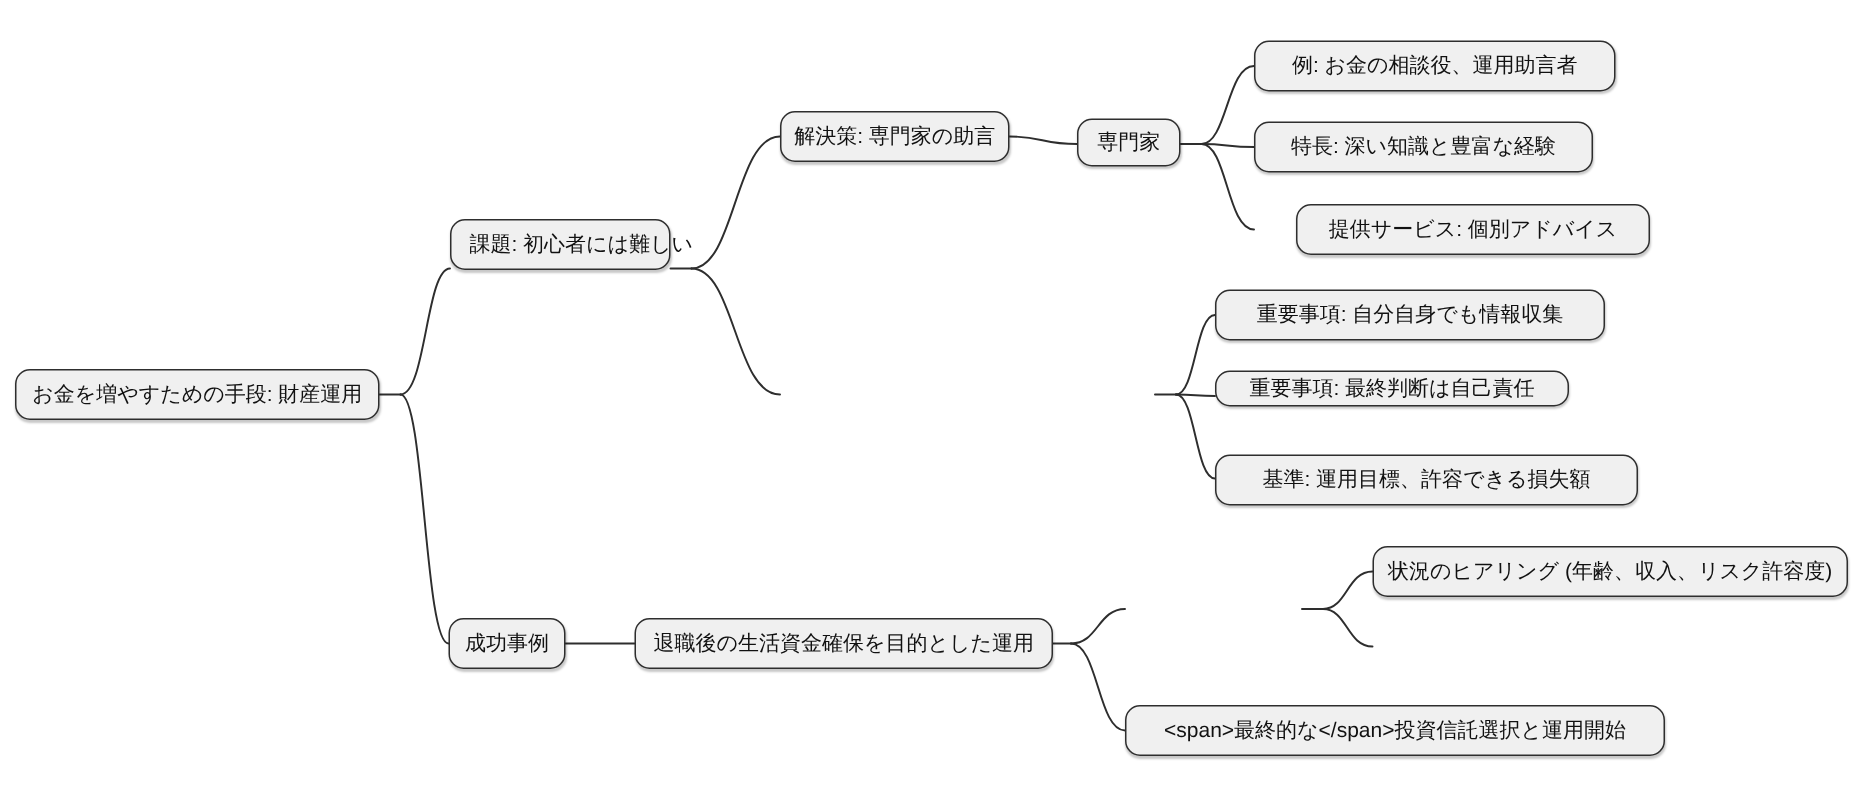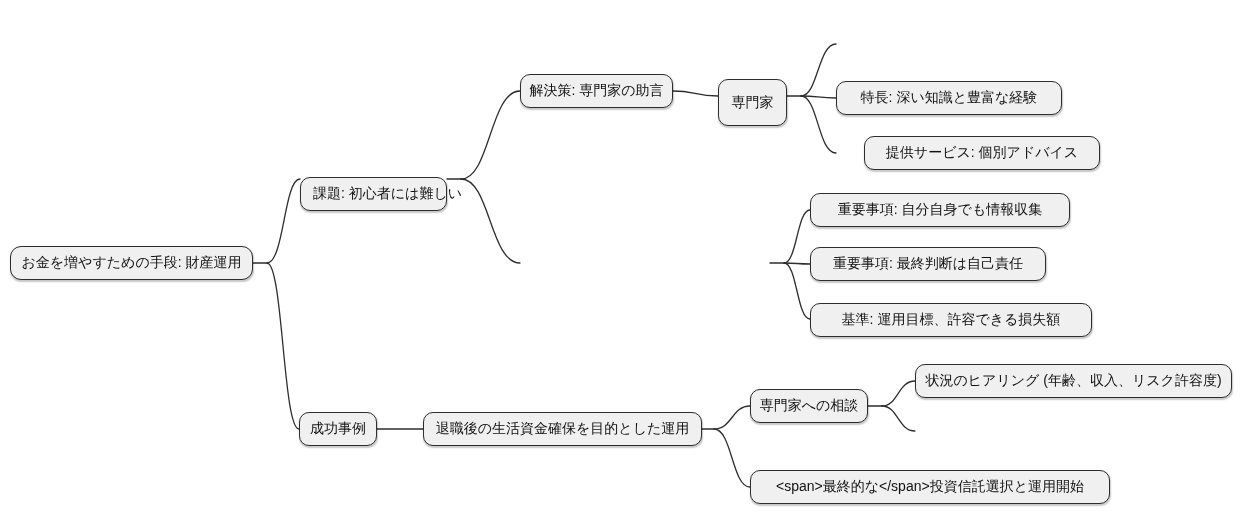--- a/index.html
+++ b/index.html
@@ -69,44 +69,44 @@
 
     <path d="M700 429 H714"></path>
     <path d="M714 429 C732 429 732 406 750 406"></path>
     <path d="M714 429 C732 429 732 487 750 487"></path>
 
     <path d="M868 406 H882"></path>
     <path d="M882 406 C898 406 898 381 915 381"></path>
     <path d="M882 406 C898 406 898 431 915 431"></path>
   </svg>
 
-  <div class="node" style="left:10px; top:246px; width:243px; height:34px;border-radius:11px;">お金を増やすための手段: 財産運用</div>
+  <div class="node" style="left:10px; top:246px; width:243px; height:34px;">お金を増やすための手段: 財産運用</div>
 
-  <div class="node" style="left:300px; top:177px; width:147px; height:34px;padding-left:32px;">課題: 初心者には難しい</div>
+  <div class="node" style="left:300px; top:146px; width:147px; height:34px;padding-left:32px;">課題: 初心者には難しい</div>
 
   <div class="node" style="left:520px; top:74px; width:153px; height:34px;text-align:center;">解決策: 専門家の助言</div>
 
-  <div class="node" style="left:718px; top:79px; width:69px; height:47px;">専門家</div>
+  <div class="node" style="left:718px; top:79px; width:69px; height:32px;">専門家</div>
 
+  <div class="node" style="left:836px; top:27px; width:241px; height:34px;">例: お金の相談役、運用助言者</div>
 
   <div class="node" style="left:836px; top:81px; width:226px; height:34px;">特長: 深い知識と豊富な経験</div>
 
   <div class="node" style="left:836px; top:136px; width:236px; height:34px;margin-left:28px;">提供サービス: 個別アドバイス</div>
 
 
   <div class="node" style="left:810px; top:193px; width:260px; height:34px;">重要事項: 自分自身でも情報収集</div>
 
-  <div class="node" style="left:810px; top:247px; width:236px; height:34px;">重要事項: 最終判断は自己責任</div>
+  <div class="node" style="left:810px; top:247px; width:236px; height:24px;">重要事項: 最終判断は自己責任</div>
 
   <div class="node" style="left:810px; top:303px; width:282px; height:34px;">基準: 運用目標、許容できる損失額</div>
 
   <div class="node" style="left:299px; top:412px; width:78px; height:34px;">成功事例</div>
 
   <div class="node" style="left:423px; top:412px; width:279px; height:34px;">退職後の生活資金確保を目的とした運用</div>
 
-  <div class="node" style="left:750px; top:389px; width:118px; height:34px;">専門家への相談</div>
 
   <div class="node" style="left:915px; top:364px; width:317px; height:34px;">状況のヒアリング (年齢、収入、リスク許容度)</div>
 
 
   <div class="node" style="left:750px; top:470px; width:360px; height:34px;">&lt;span&gt;最終的な&lt;/span&gt;投資信託選択と運用開始</div>
 
 </div>
 
 </body></html>

